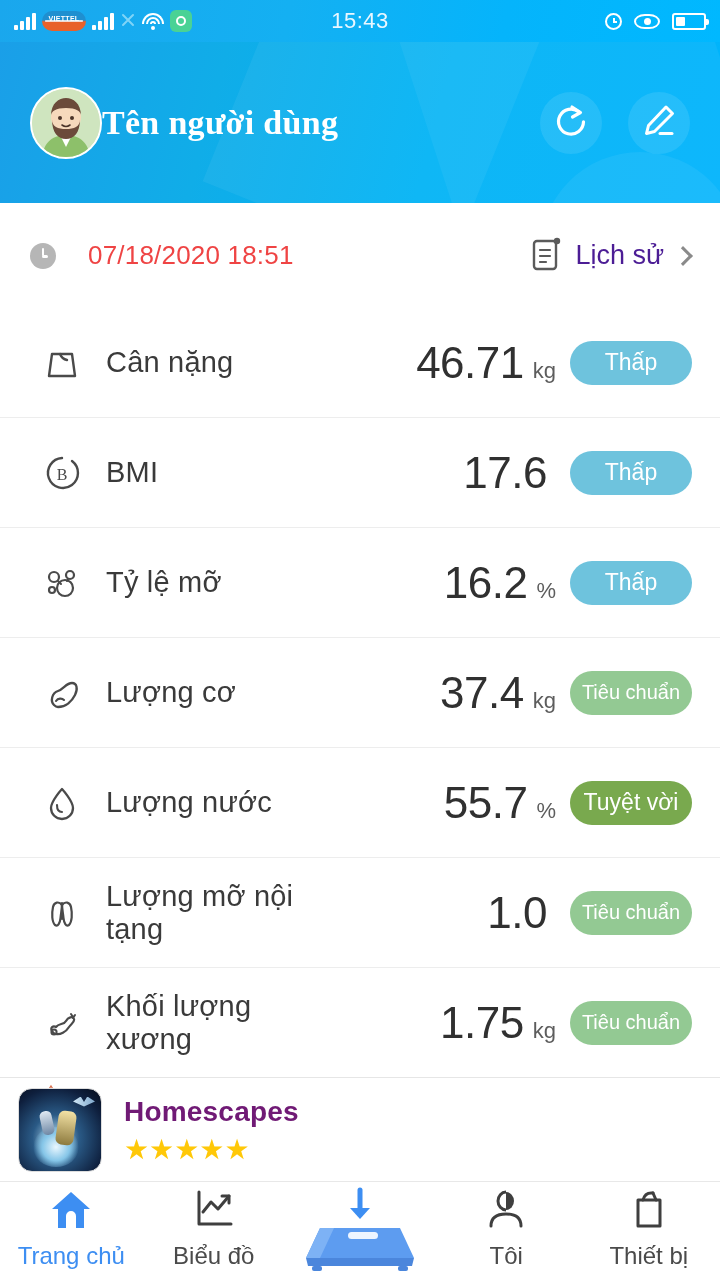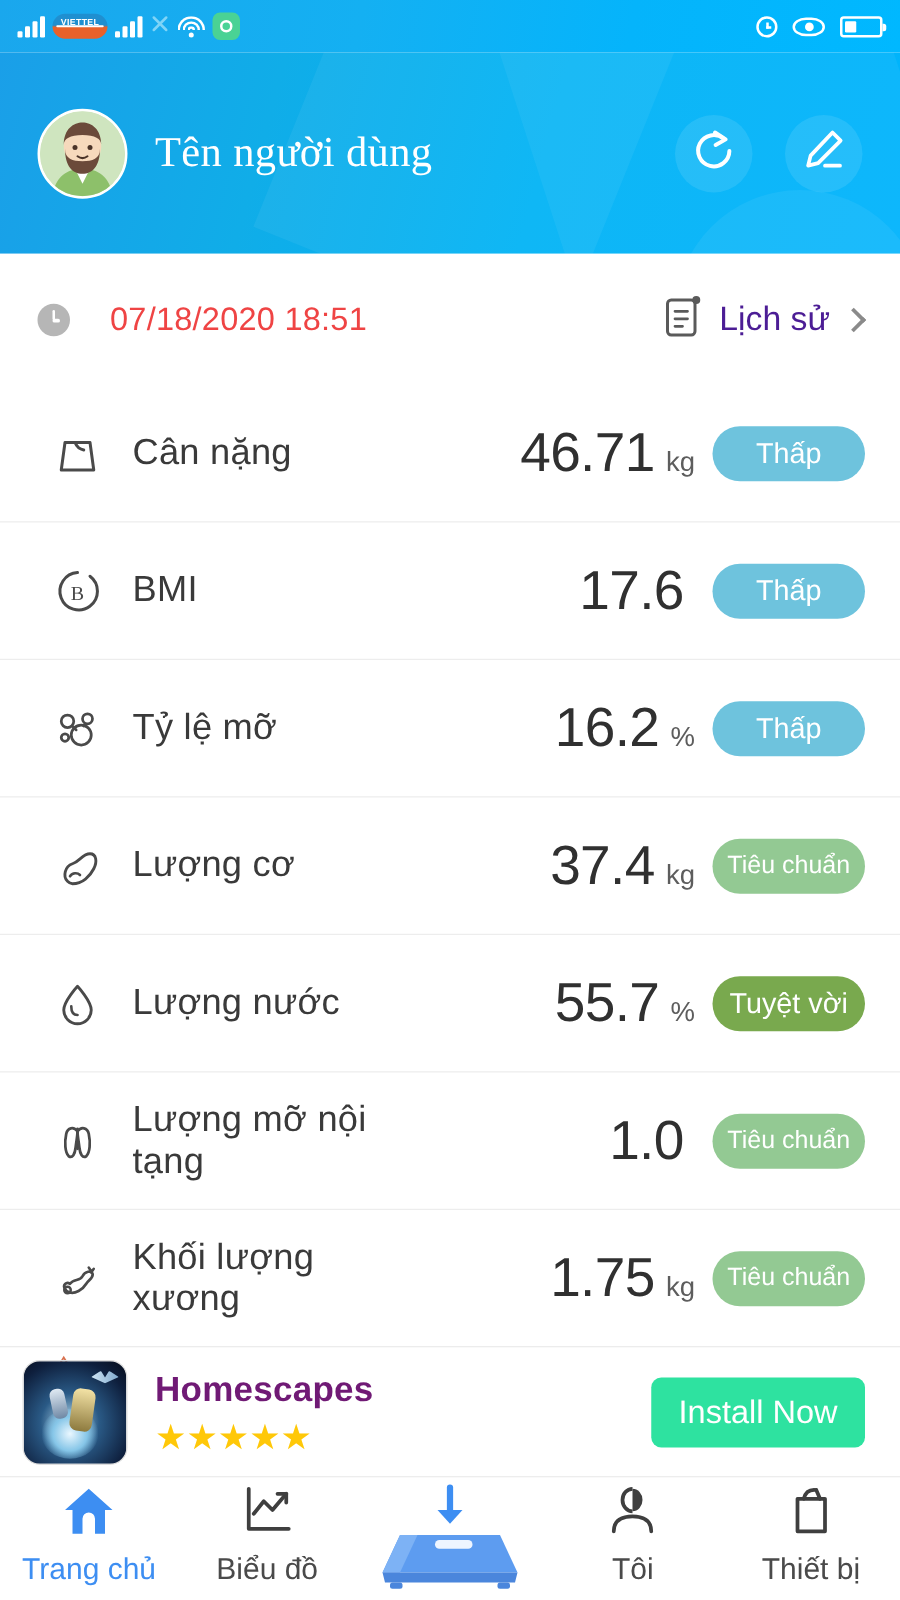--- a/index.html
+++ b/index.html
@@ -98,22 +98,22 @@
   .header .deco3{
     position:absolute;width:200px;height:200px;left:540px;top:110px;border-radius:50%;
     background:rgba(255,255,255,0.06);
   }
   .header-inner{ position:relative; height:100%; display:flex; align-items:center; padding:0 30px; }
   .avatar{
     width:72px;height:72px;border-radius:50%;overflow:hidden;flex:none;
     background:#cfe5bf;border:2px solid #ffffff;position:relative;
   }
   .username{
-    margin-left:22px;color:#ffffff;font-size:34px;
-    font-family:"Liberation Serif","DejaVu Serif",serif; font-weight:normal; letter-spacing:.3px;
+    color:#ffffff;font-size:34px;
+    font-family:"Liberation Serif","DejaVu Serif",serif; font-weight:bold; letter-spacing:.3px;
   }
   .header-actions{ margin-left:auto; display:flex; align-items:center; gap:26px; }
   .hbtn{
     width:62px;height:62px;border-radius:50%;
     background:rgba(255,255,255,0.10);
     display:flex;align-items:center;justify-content:center;
   }
 
   
   .date-row{
@@ -233,20 +233,21 @@
     <span class="wifi">
         <b></b>
         <b></b>
         <b></b>
         <s></s>
       </span>
     <span class="green-app">
         <i></i>
       </span>
   </div>
+  <div class="sb-time">15:43</div>
   <div class="sb-right">
     <span class="alarm"></span>
     <span class="eye"></span>
     <span class="battery">
         <i></i>
       </span>
   </div>
 </div>
 
 <div class="header">
@@ -429,21 +430,20 @@
   <div class="ad-thumb">
     <div class="glow"></div>
     <div class="fig2"></div>
     <div class="fig"></div>
     <div class="bird"></div>
   </div>
   <div class="ad-text">
     <div class="ad-title">Homescapes</div>
     <div class="stars">★★★★★</div>
   </div>
-  <div class="install">Install Now</div>
 </div>
 
 <div class="nav">
 
   <div class="nav-item active">
     <span>
       <svg width="46" height="42" viewBox="0 0 46 42">
         <path d="M23 4 L42 21 L36 21 L36 40 L28 40 L28 28 A5 5 0 0 0 18 28 L18 40 L10 40 L10 21 L4 21 Z" fill="#3d8ef2"></path>
       </svg>
     </span>

